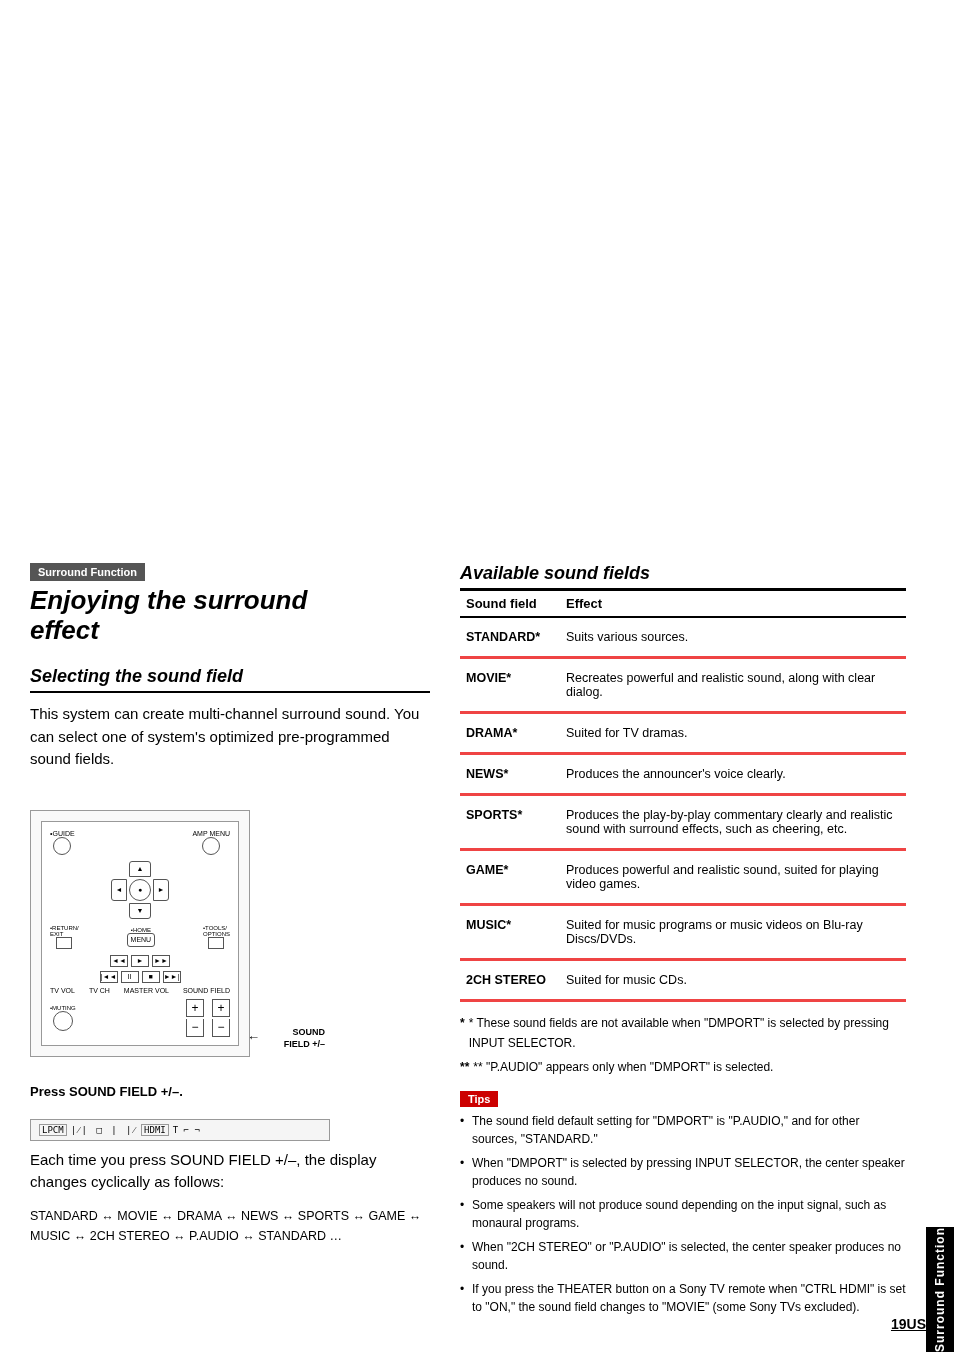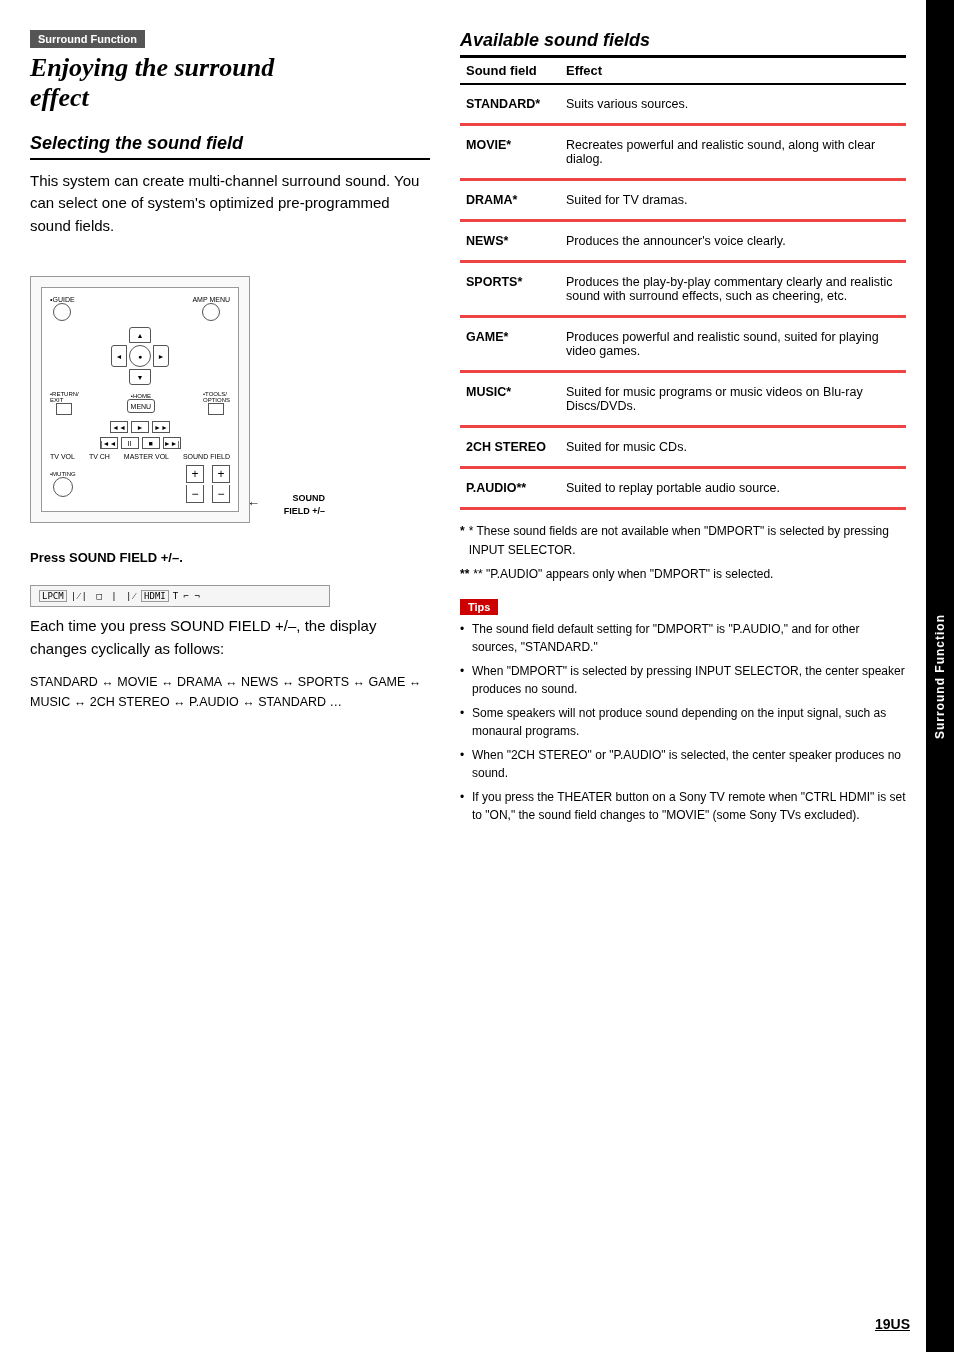--- a/index.html
+++ b/index.html
@@ -10,20 +10,21 @@
       font-family: Arial, Helvetica, sans-serif;
       font-size: 13px;
       color: #000;
       position: relative;
     }
 
     .page-container {
       display: flex;
       width: 954px;
       min-height: 1352px;
+      align-items: flex-end;
     }
 
     .main-content {
       flex: 1;
       padding: 30px 20px 30px 30px;
     }
 
     .right-tab {
       width: 28px;
       background: #000;
@@ -68,21 +69,21 @@
       margin-bottom: 5px;
     }
 
     
     .page-title {
       font-size: 26px;
       font-weight: 900;
       line-height: 1.15;
       margin-bottom: 20px;
       font-style: italic;
-      font-family: Liberation Serif, serif;
+      font-family: Liberation Sans, sans-serif;
     }
 
     
     .section-title {
       font-size: 18px;
       font-weight: 900;
       font-style: italic;
       font-family: Arial Black, Arial, sans-serif;
       border-bottom: 2px solid #000;
       padding-bottom: 4px;
@@ -328,21 +329,21 @@
     .tips-list li::before {
       content: '•';
       position: absolute;
       left: 0;
     }
 
     
     .page-number {
       position: absolute;
       bottom: 20px;
-      right: 44px;
+      right: 28px;
       font-size: 14px;
       font-weight: bold;
       text-decoration: underline;
     }
   </style>
 </head>
 <body>
 
 <div class="page-container">
   <div class="main-content">
@@ -501,24 +502,20 @@
                 <td>Produces powerful and realistic sound, suited for playing video games.</td>
               </tr>
               <tr>
                 <td>MUSIC*</td>
                 <td>Suited for music programs or music videos on Blu-ray Discs/DVDs.</td>
               </tr>
               <tr>
                 <td>2CH STEREO</td>
                 <td>Suited for music CDs.</td>
               </tr>
-              <tr>
-                <td>P.AUDIO**</td>
-                <td>Suited to replay portable audio source.</td>
-              </tr>
             </tbody>
         </table>
 
         <div class="notes-section">
           <div class="note-line">
             <span class="note-star">*</span>
             <span>*   These sound fields are not available when "DMPORT" is selected by pressing INPUT SELECTOR.</span>
           </div>
           <div class="note-line">
             <span class="note-star">**</span>

